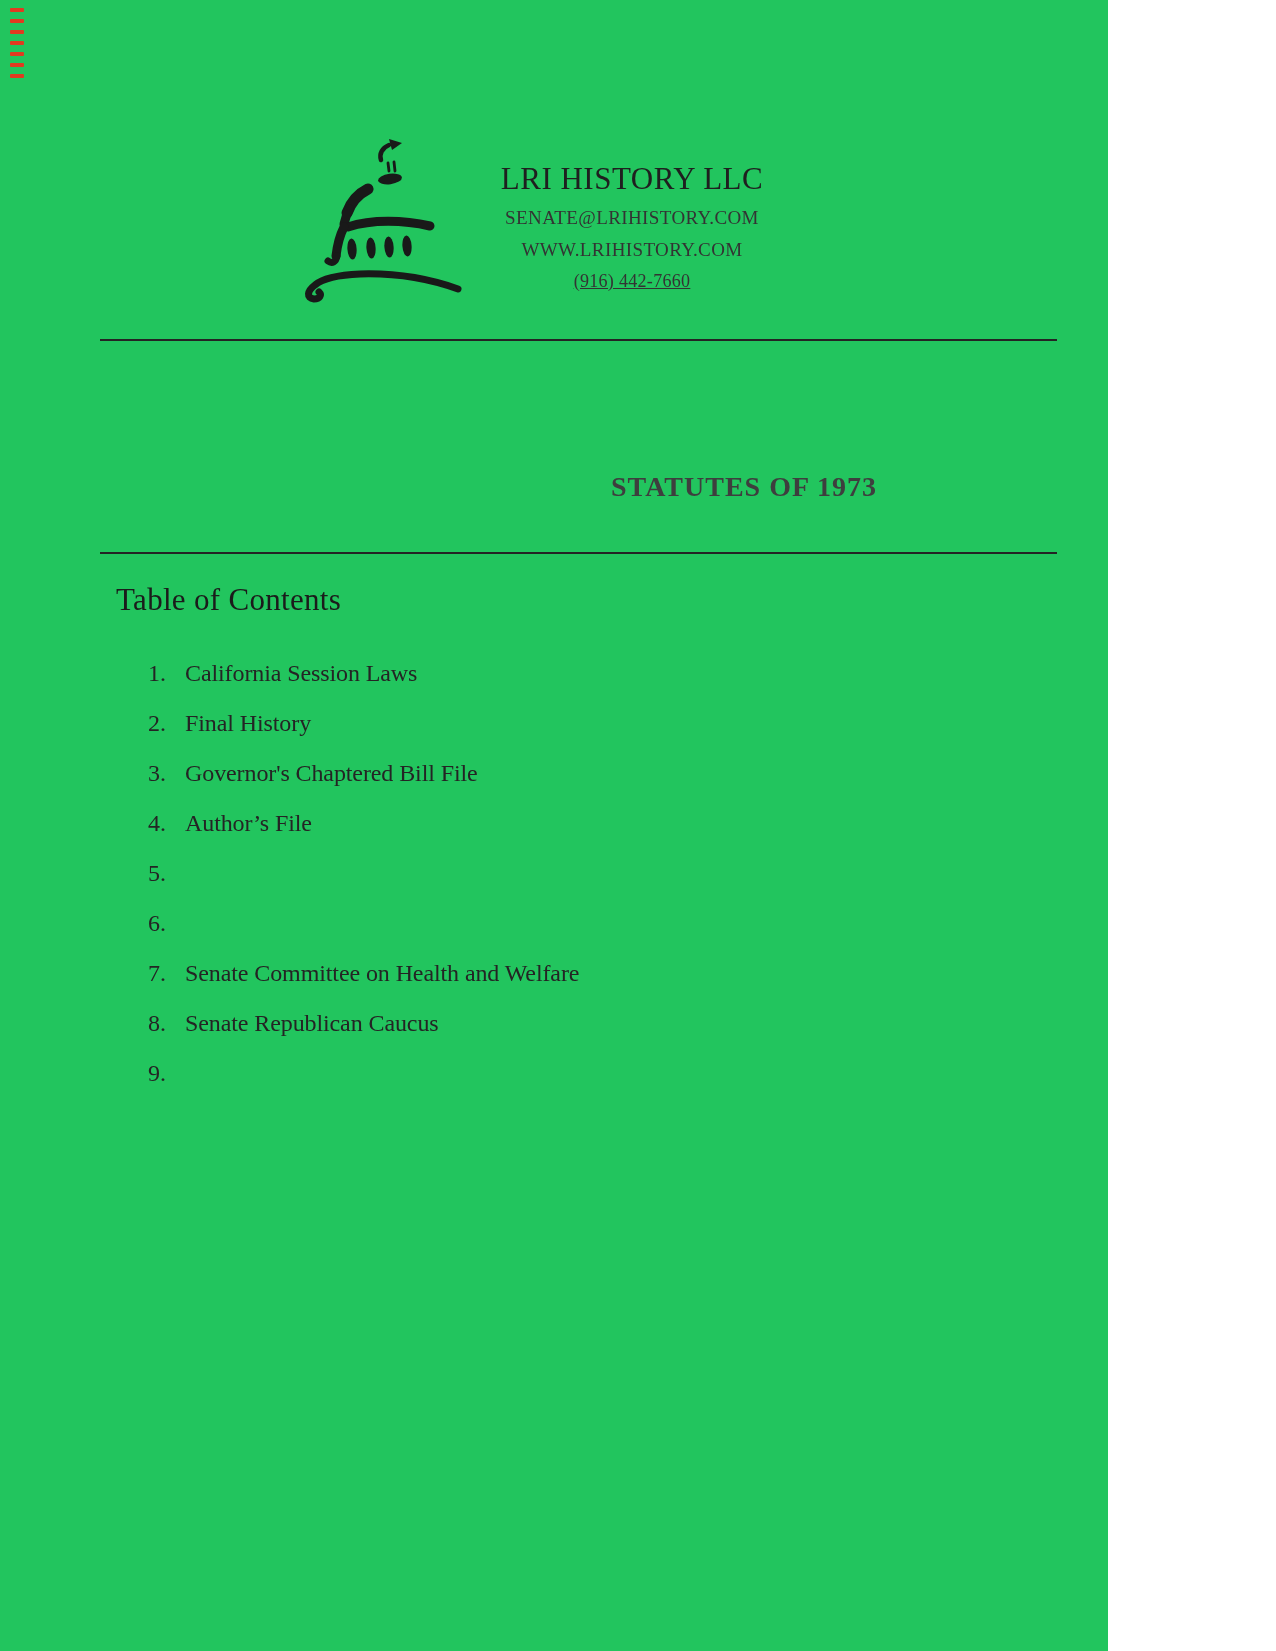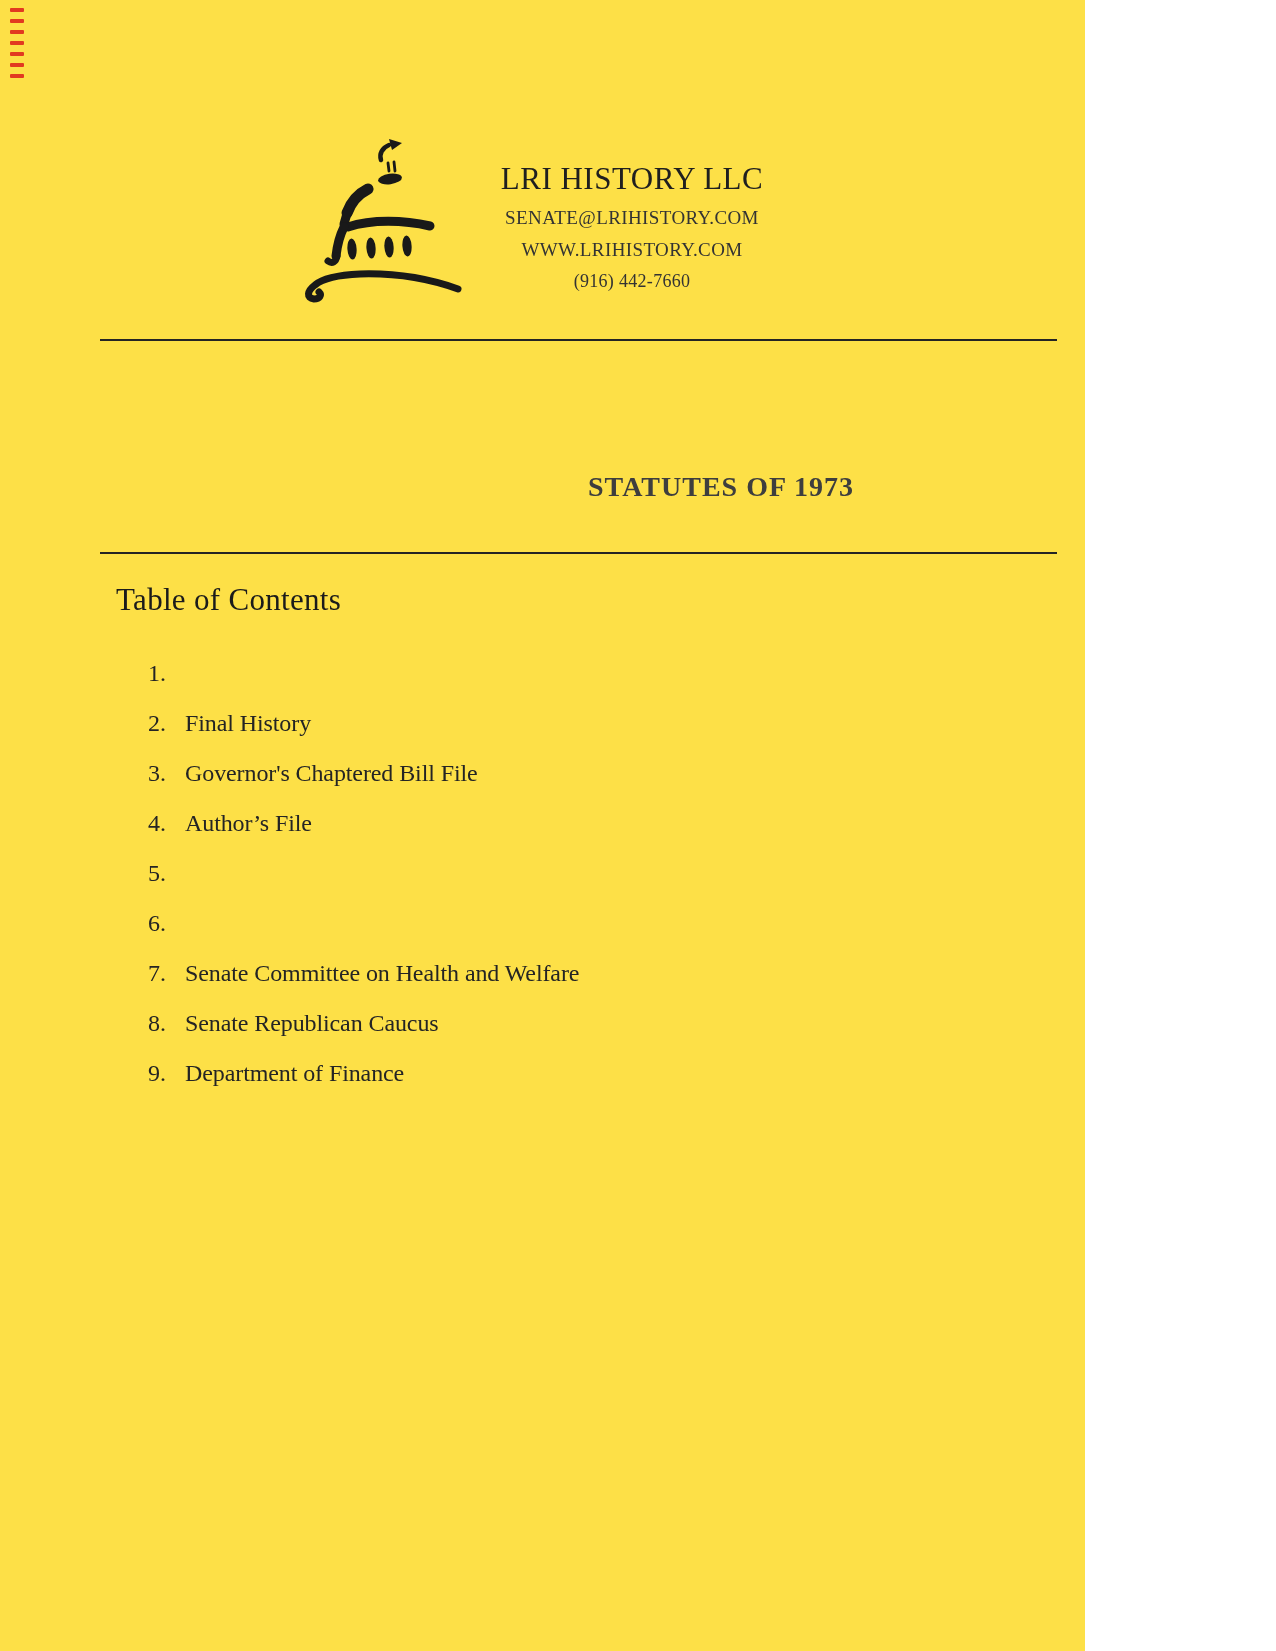--- a/index.html
+++ b/index.html
@@ -1,41 +1,42 @@
 <!DOCTYPE html>
 <html><head>
 <meta charset="utf-8">
 <style>
   html, body { margin: 0; padding: 0; background: #ffffff; }
   #page {
     position: relative;
     width: 1085px;
     height: 1651px;
-    background: #fde047;
+    background: #22c55e;
     overflow: hidden;
     font-family: "Liberation Serif", "DejaVu Serif", serif;
     color: #262626;
+    padding-left: 23px;
   }
 
   
   .scan-dash {
     position: absolute;
     left: 10px;
     width: 14px;
     height: 4px;
     border-radius: 1px;
   }
 
   
   .logo-svg { position: absolute; left: 292px; top: 127px; width: 176px; height: 176px; }
   .hdr-line { position: absolute; left: 432px; width: 400px; text-align: center; white-space: nowrap; }
   .company { top: 160px; font-size: 31px; line-height: 38px; letter-spacing: 0.5px; color: #1f1f1f; }
   .hdr-email { top: 206px; font-size: 19px; line-height: 24px; letter-spacing: 0.4px; color: #333333; }
   .hdr-www   { top: 238px; font-size: 19px; line-height: 24px; letter-spacing: 0.4px; color: #333333; }
-  .hdr-phone { top: 270px; font-size: 18px; line-height: 23px; letter-spacing: 0.3px; color: #333333; }
+  .hdr-phone { top: 270px; font-size: 18px; line-height: 23px; letter-spacing: 0.3px; color: #333333; text-decoration: underline; }
 
   .rule {
     position: absolute;
     left: 100px;
     width: 957px;
     height: 2px;
     background: #242424;
   }
   .rule-top { top: 339px; }
   .rule-bottom { top: 552px; }
@@ -134,20 +135,21 @@
 
   <div class="title-block">
     <div>STATUTES OF 1973</div>
   </div>
 
   <div class="toc-heading">Table of Contents</div>
 
   <div class="toc-list">
     <div class="toc-item">
       <span class="toc-num">1.</span>
+      <span>California Session Laws</span>
     </div>
     <div class="toc-item">
       <span class="toc-num">2.</span>
       <span>Final History</span>
     </div>
     <div class="toc-item">
       <span class="toc-num">3.</span>
       <span>Governor's Chaptered Bill File</span>
     </div>
     <div class="toc-item">
@@ -163,17 +165,16 @@
     <div class="toc-item">
       <span class="toc-num">7.</span>
       <span>Senate Committee on Health and Welfare</span>
     </div>
     <div class="toc-item">
       <span class="toc-num">8.</span>
       <span>Senate Republican Caucus</span>
     </div>
     <div class="toc-item">
       <span class="toc-num">9.</span>
-      <span>Department of Finance</span>
     </div>
   </div>
 
 </div>
 
 </body></html>

